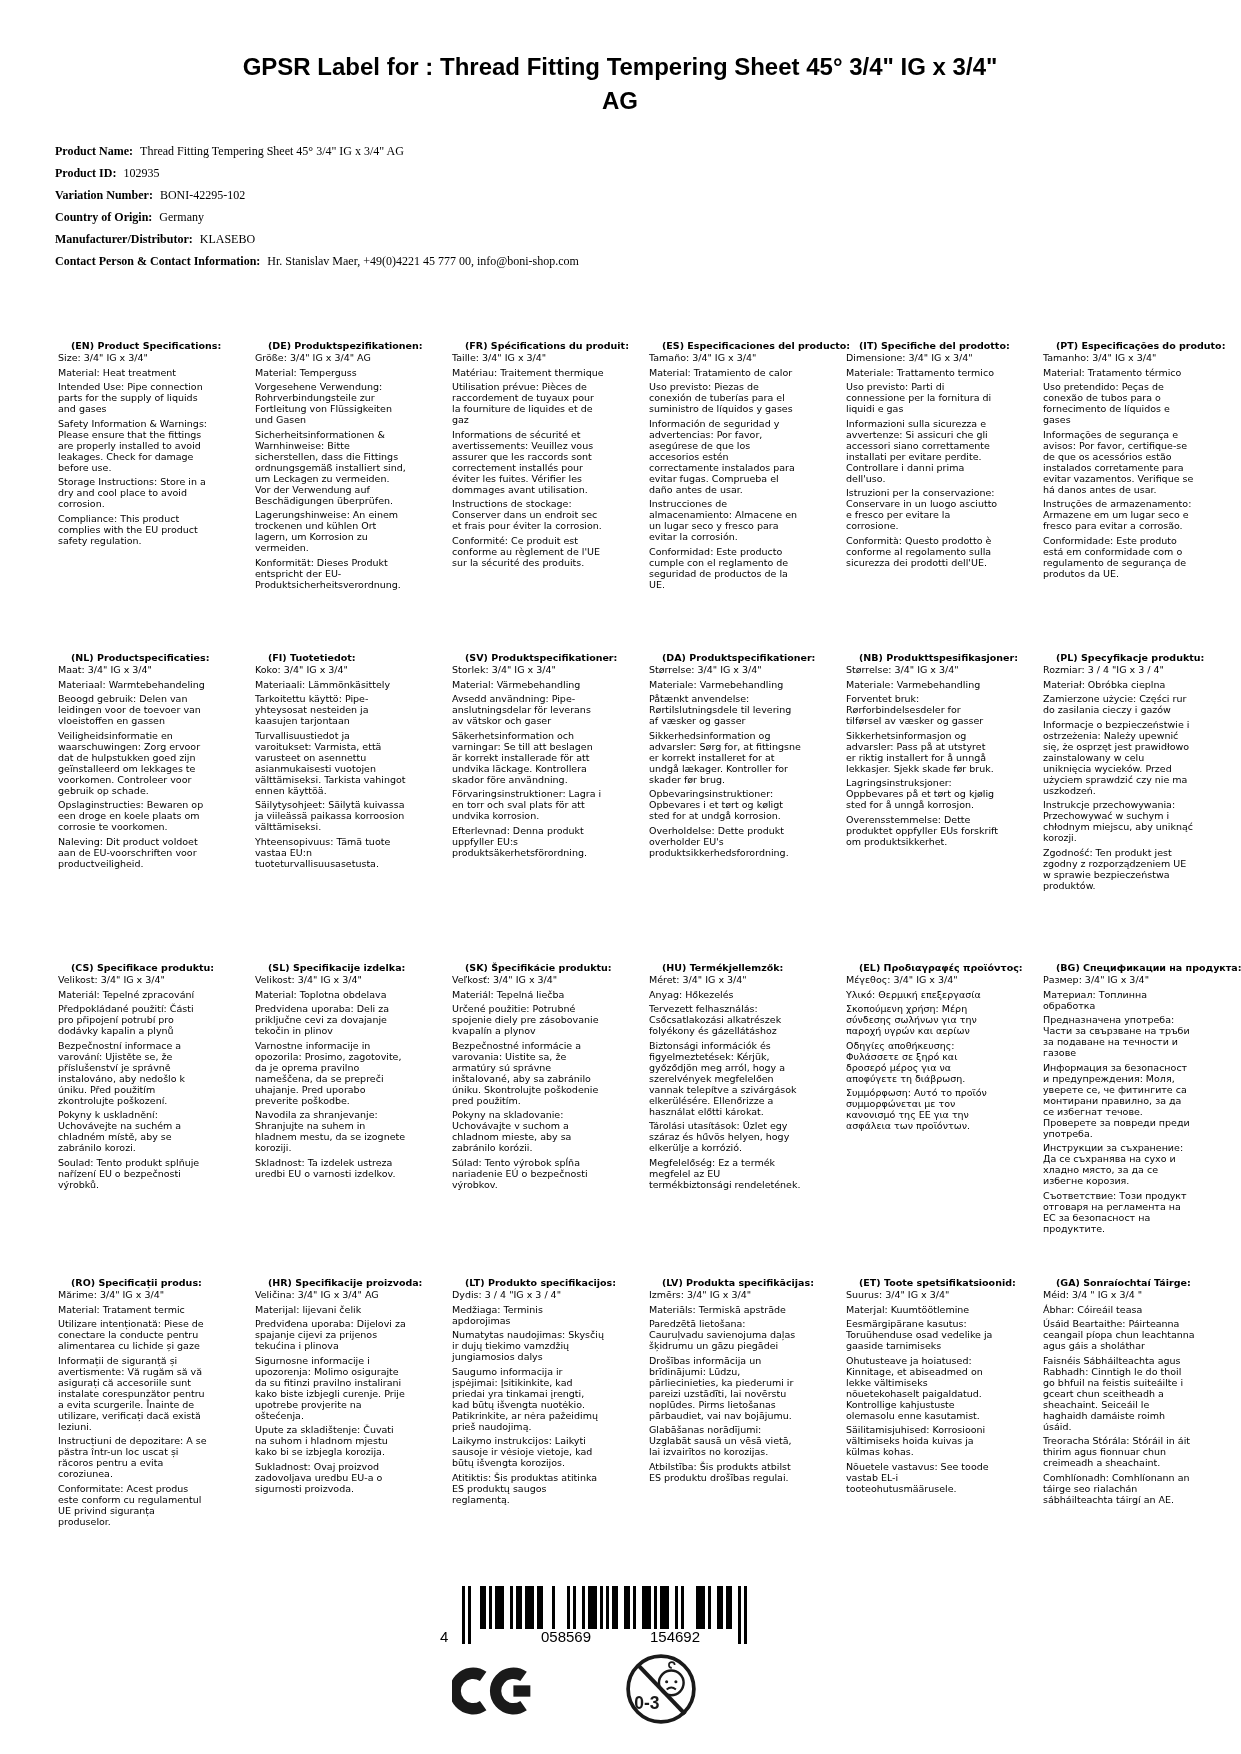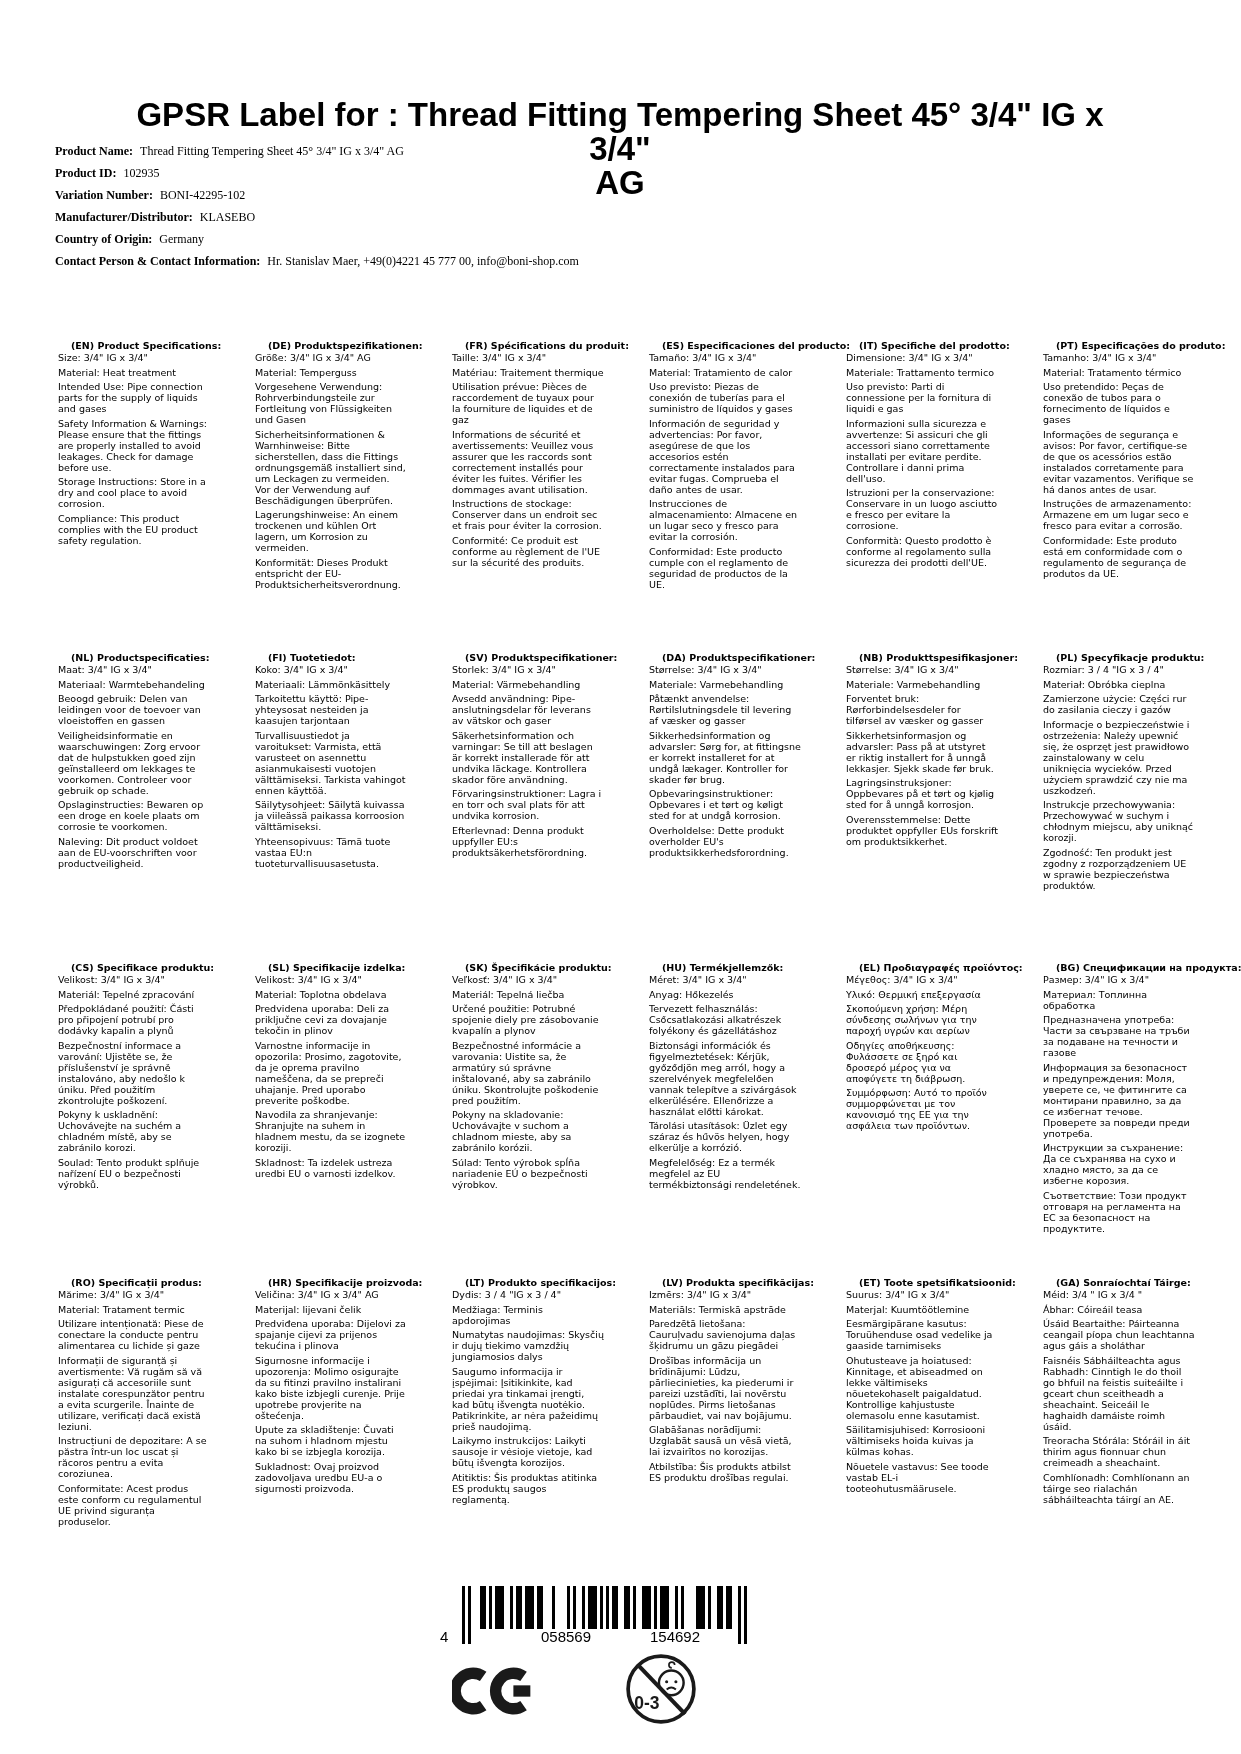--- a/index.html
+++ b/index.html
@@ -3,21 +3,21 @@
 <meta charset="utf-8">
 <style>
   html,body{margin:0;padding:0;background:#888;}
   .page{
     position:relative;width:1241px;height:1754px;margin:0 auto;
     background:#ffffff;color:#000;overflow:hidden;
     font-family:"DejaVu Sans",sans-serif;
   }
   .title{
     position:absolute;top:50px;left:120px;width:1000px;text-align:center;
-    font-family:"Liberation Sans",sans-serif;font-weight:700;font-size:33px;line-height:34px;margin-top:48px;
+    font-family:"Liberation Sans",sans-serif;font-weight:700;font-size:24px;line-height:34px;
   }
   .product-info{
     position:absolute;top:140px;left:55px;width:1130px;
     font-family:Liberation Serif, serif;font-size:12px;line-height:22px;
   }
   .info-label{font-weight:700;margin-right:7px;}
   .spec-grid{
     position:absolute;top:340px;left:58px;
     display:grid;grid-template-columns:repeat(6,152px);column-gap:45px;
     grid-template-rows:312px 310px 315px auto;
@@ -55,25 +55,25 @@
 
   <div class="info-row">
     <span class="info-label">Product ID:</span><span class="info-value">102935</span>
   </div>
 
   <div class="info-row">
     <span class="info-label">Variation Number:</span><span class="info-value">BONI-42295-102</span>
   </div>
 
   <div class="info-row">
+    <span class="info-label">Country of Origin:</span><span class="info-value">Germany</span>
+  </div>
+
+  <div class="info-row">
     <span class="info-label">Manufacturer/Distributor:</span><span class="info-value">KLASEBO</span>
-  </div>
-
-  <div class="info-row">
-    <span class="info-label">Country of Origin:</span><span class="info-value">Germany</span>
   </div>
 
   <div class="info-row">
     <span class="info-label">Contact Person &amp; Contact Information:</span><span class="info-value">Hr. Stanislav Maer, +49(0)4221 45 777 00, info@boni-shop.com</span>
   </div>
 </div>
 
   <div class="spec-grid">
   <div class="spec">
     <div class="spec-heading">(EN) Product Specifications:</div>

